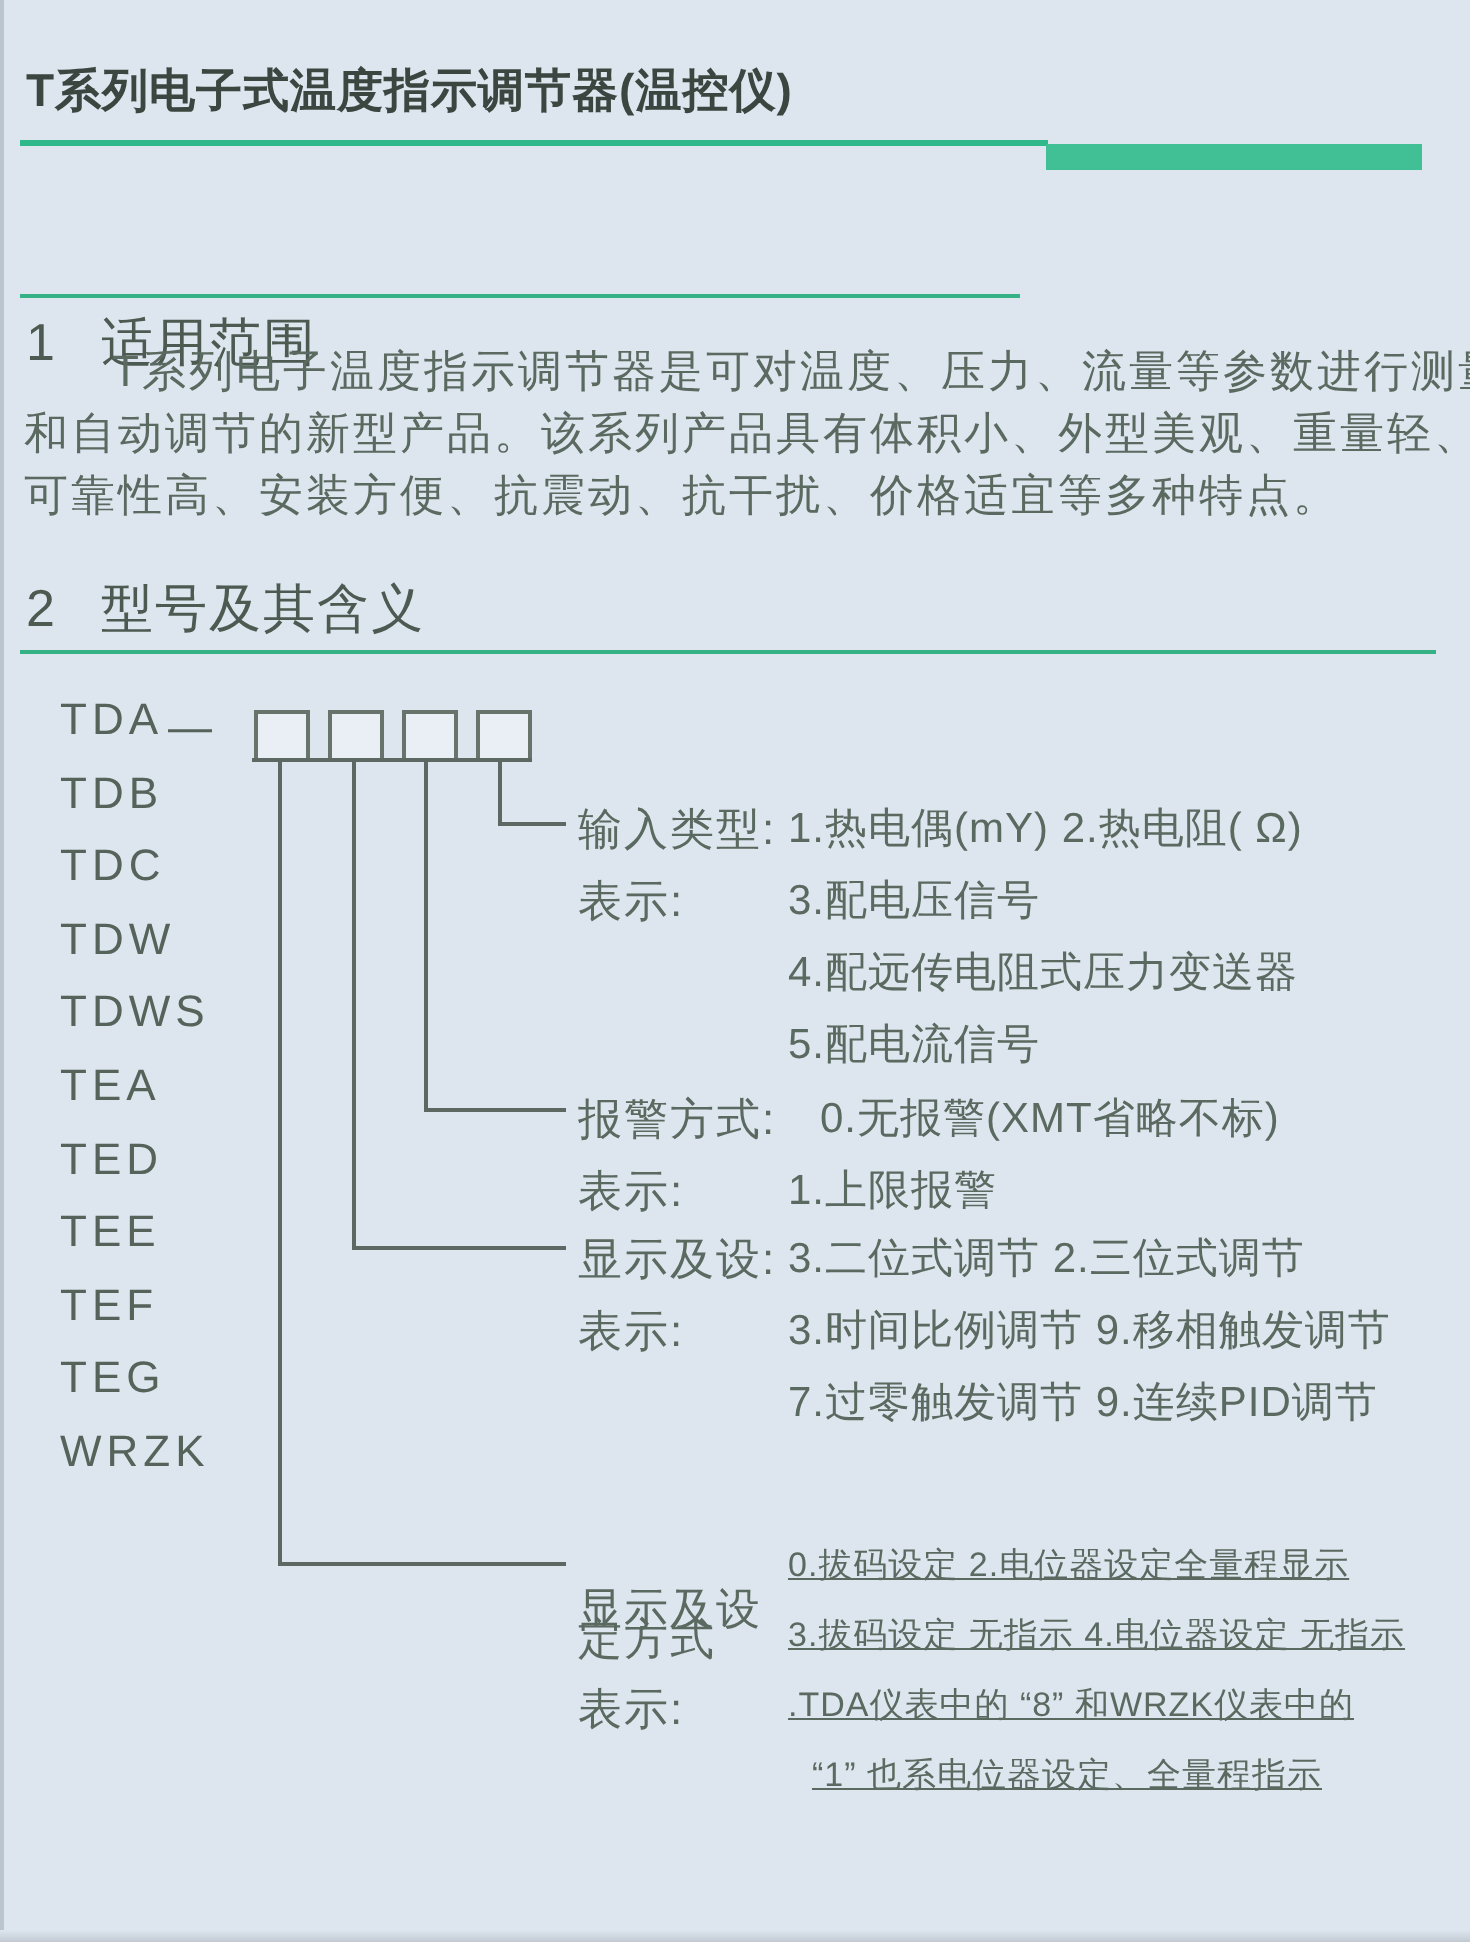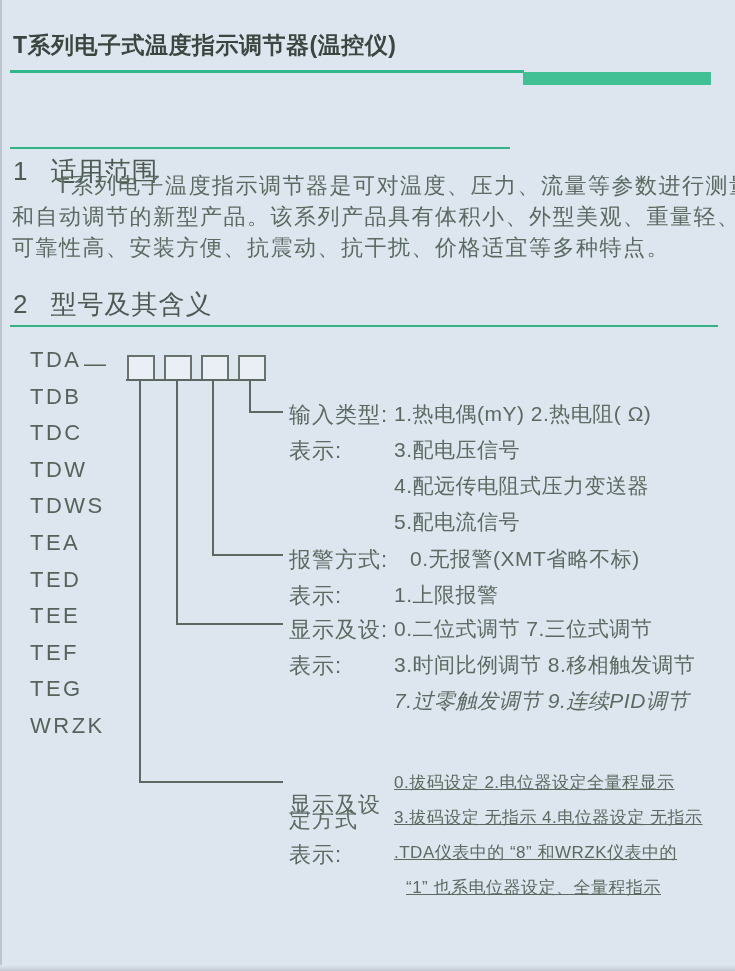--- a/index.html
+++ b/index.html
@@ -133,23 +133,23 @@
   <div class="abs bvalue" style="top:472px;">4.配远传电阻式压力变送器</div>
   <div class="abs bvalue" style="top:508px;">5.配电流信号</div>
 
   <div class="abs blabel" style="top:545px;">报警方式:</div>
   <div class="abs blabel" style="top:581px;">表示:</div>
   <div class="abs bvalue" style="top:545px;margin-left:16px;">0.无报警(XMT省略不标)</div>
   <div class="abs bvalue" style="top:581px;">1.上限报警</div>
 
   <div class="abs blabel" style="top:615px;">显示及设:</div>
   <div class="abs blabel" style="top:651px;">表示:</div>
-  <div class="abs bvalue" style="top:615px;">0.二位式调节  7.三位式调节</div>
-  <div class="abs bvalue" style="top:651px;">3.时间比例调节  8.移相触发调节</div>
-  <div class="abs bvalue" style="top:687px;font-style:italic;">7.过零触发调节  9.连续PID调节</div>
+  <div class="abs bvalue" style="top:615px;">3.二位式调节  2.三位式调节</div>
+  <div class="abs bvalue" style="top:651px;">3.时间比例调节  9.移相触发调节</div>
+  <div class="abs bvalue" style="top:687px;">7.过零触发调节  9.连续PID调节</div>
 
   <div class="abs blabel" style="top:770px;margin-top:20px;">显示及设</div>
   <div class="abs blabel" style="top:805px;">定方式</div>
   <div class="abs blabel" style="top:840px;">表示:</div>
   <div class="abs bvalue small" style="top:771px;">0.拔码设定  2.电位器设定全量程显示</div>
   <div class="abs bvalue small" style="top:806px;">3.拔码设定 无指示  4.电位器设定 无指示</div>
   <div class="abs bvalue small" style="top:841px;">.TDA仪表中的 “8” 和WRZK仪表中的</div>
   <div class="abs bvalue small" style="top:876px;left:406px;">“1” 也系电位器设定、全量程指示</div>
 
 </div>

